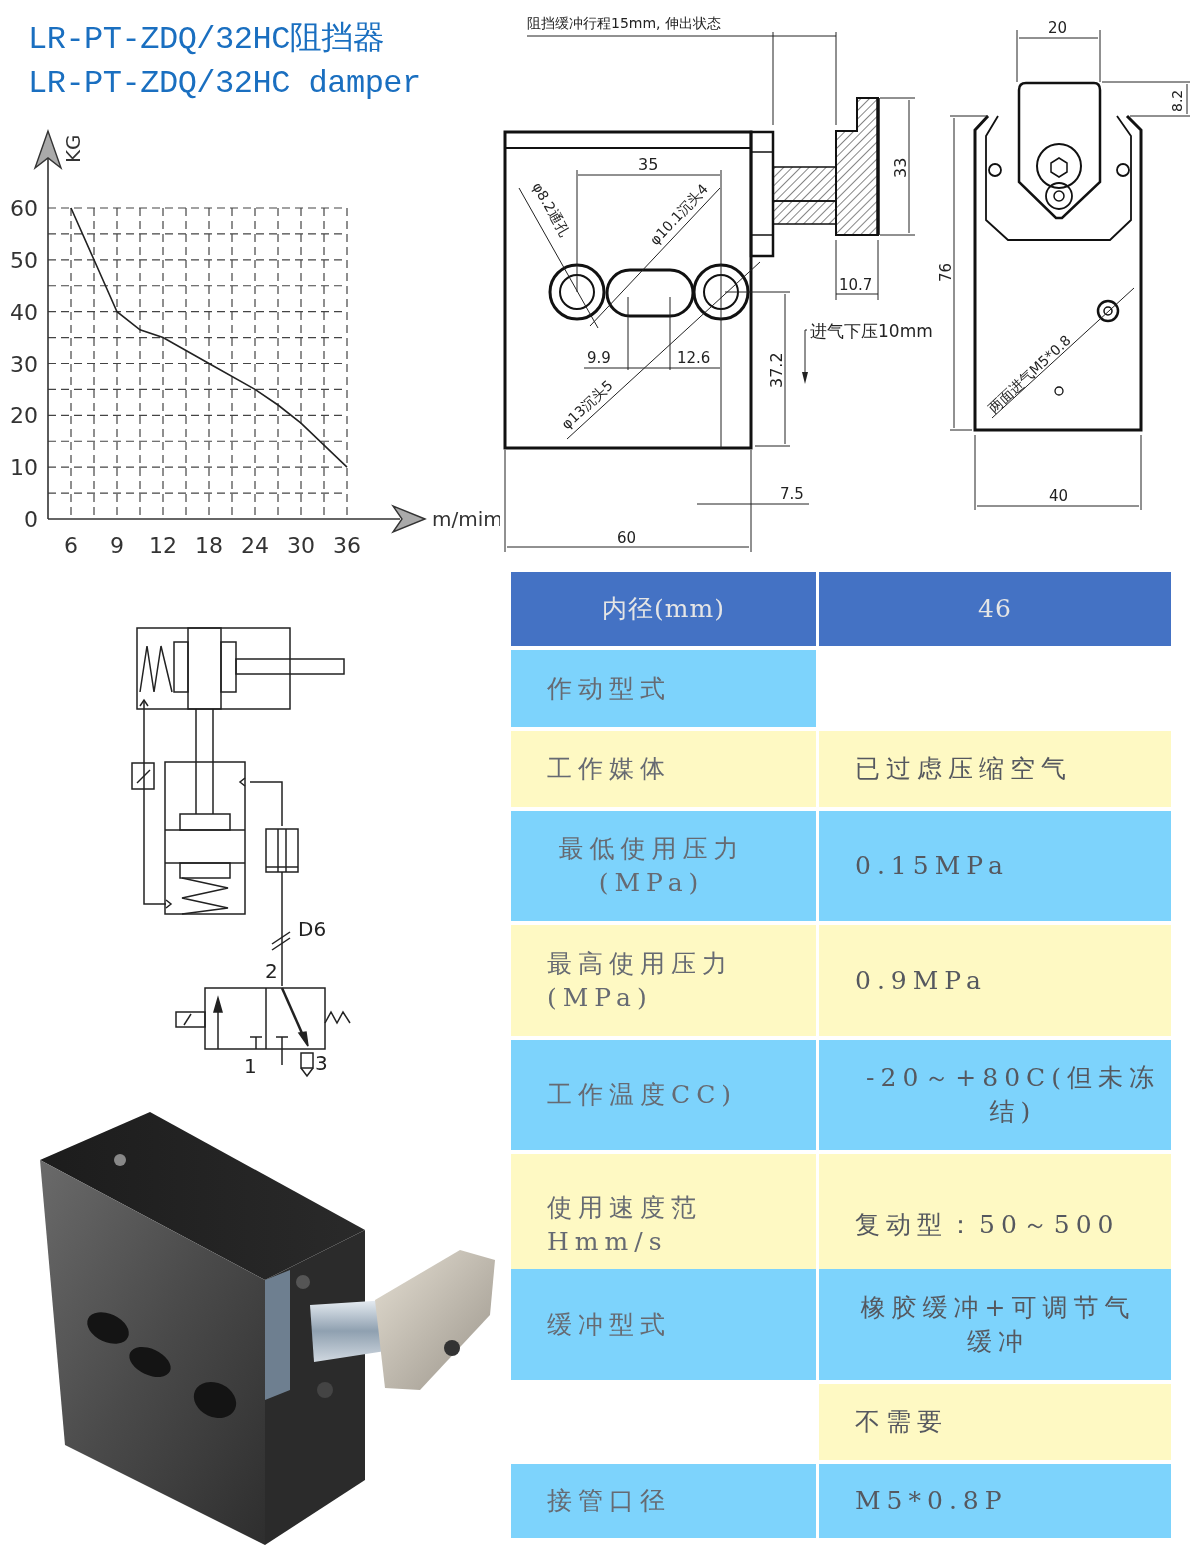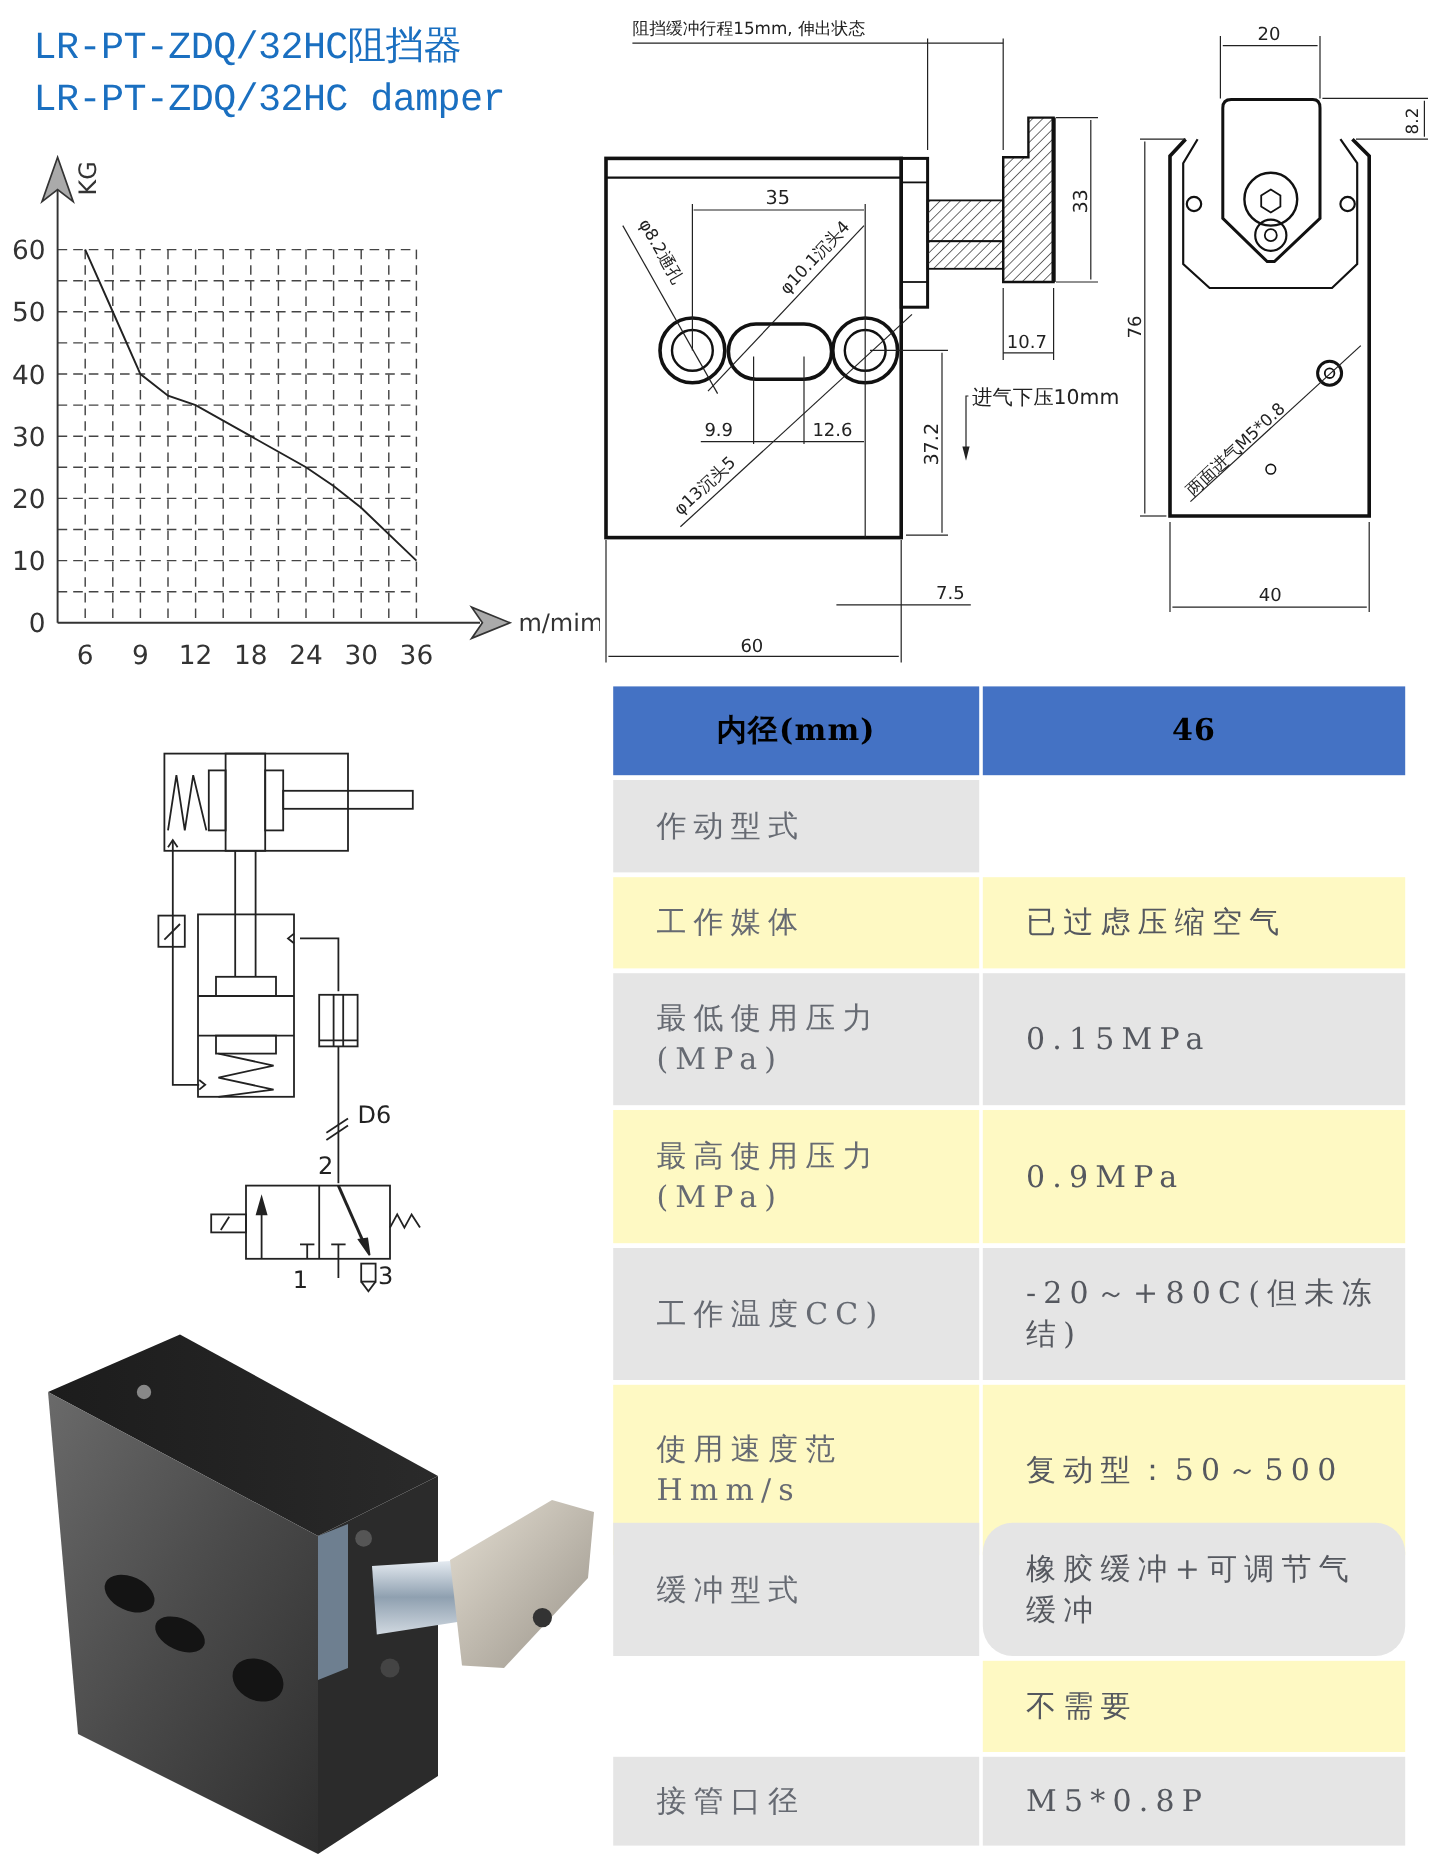--- a/index.html
+++ b/index.html
@@ -5,22 +5,22 @@
   html, body { margin: 0; padding: 0; background: #ffffff; }
   body { width: 1200px; height: 1554px; position: relative; overflow: hidden; font-family: "DejaVu Sans", sans-serif; }
   .abs { position: absolute; }
   .title { left: 28px; font-family: "Liberation Mono", "DejaVu Sans Mono", monospace; color: #1a6fc0; font-size: 32px; line-height: 36px; white-space: nowrap; letter-spacing: -0.5px; }
   svg text { font-family: "DejaVu Sans", sans-serif; }
   .spec { position: absolute; left: 511px; top: 572px; width: 660px; }
   .row { position: absolute; left: 0; width: 660px; }
   .cell { position: absolute; top: 0; bottom: 0; display: flex; align-items: center; box-sizing: border-box; font-family: "DejaVu Serif", "Liberation Serif", serif; font-size: 25px; letter-spacing: 6px; line-height: 34px; color: #666a72; }
   .cell.left { left: 0; width: 305px; padding-left: 36px; }
   .cell.right { left: 308px; width: 352px; padding-left: 36px; color: #55585f; }
-  .row.header .cell { background: #4472c4; color: #000000; justify-content: center; padding-left: 0; letter-spacing: 1px; font-weight: bold; }
-  .row.dark .cell { background: #e5e5e5; }
+  .row.header .cell { background: #4472c4; color: #e5e5e5; justify-content: center; padding-left: 0; letter-spacing: 1px; font-weight: normal; }
+  .row.dark .cell { background: #7dd3fc; text-align: center; }
   .row.light .cell { background: #fef9c3; }
 </style>
 </head>
 <body>
 
 <div class="abs title" style="top:22px;">LR-PT-ZDQ/32HC阻挡器</div>
 <div class="abs title" style="top:66px;">LR-PT-ZDQ/32HC damper</div>
 
 <svg class="abs" style="left:0;top:120px;" width="500" height="450" viewBox="0 120 500 450">
   <g id="chart-grid" stroke="#444" stroke-width="1.2" stroke-dasharray="8,5" fill="none">
@@ -297,21 +297,21 @@
   <div class="row dark" style="top:468px;height:110px;">
     <div class="cell left">工作温度CC)</div>
     <div class="cell right" style="">-20～+80C(但未冻结)</div>
   </div>
   <div class="row light" style="top:582px;height:142px;">
     <div class="cell left" style="padding-right:100px;">使用速度范Hmm/s</div>
     <div class="cell right">复动型：50～500</div>
   </div>
   <div class="row dark" style="top:697px;height:111px;">
     <div class="cell left">缓冲型式</div>
-    <div class="cell right" style="padding-right:30px;border-radius:25px;">橡胶缓冲+可调节气缓冲</div>
+    <div class="cell right" style="padding-right:30px;">橡胶缓冲+可调节气缓冲</div>
   </div>
   <div class="row light" style="top:812px;height:76px;">
     <div class="cell right">不需要</div>
   </div>
   <div class="row dark" style="top:892px;height:74px;">
     <div class="cell left">接管口径</div>
     <div class="cell right">M5*0.8P</div>
   </div>
 </div>
 

